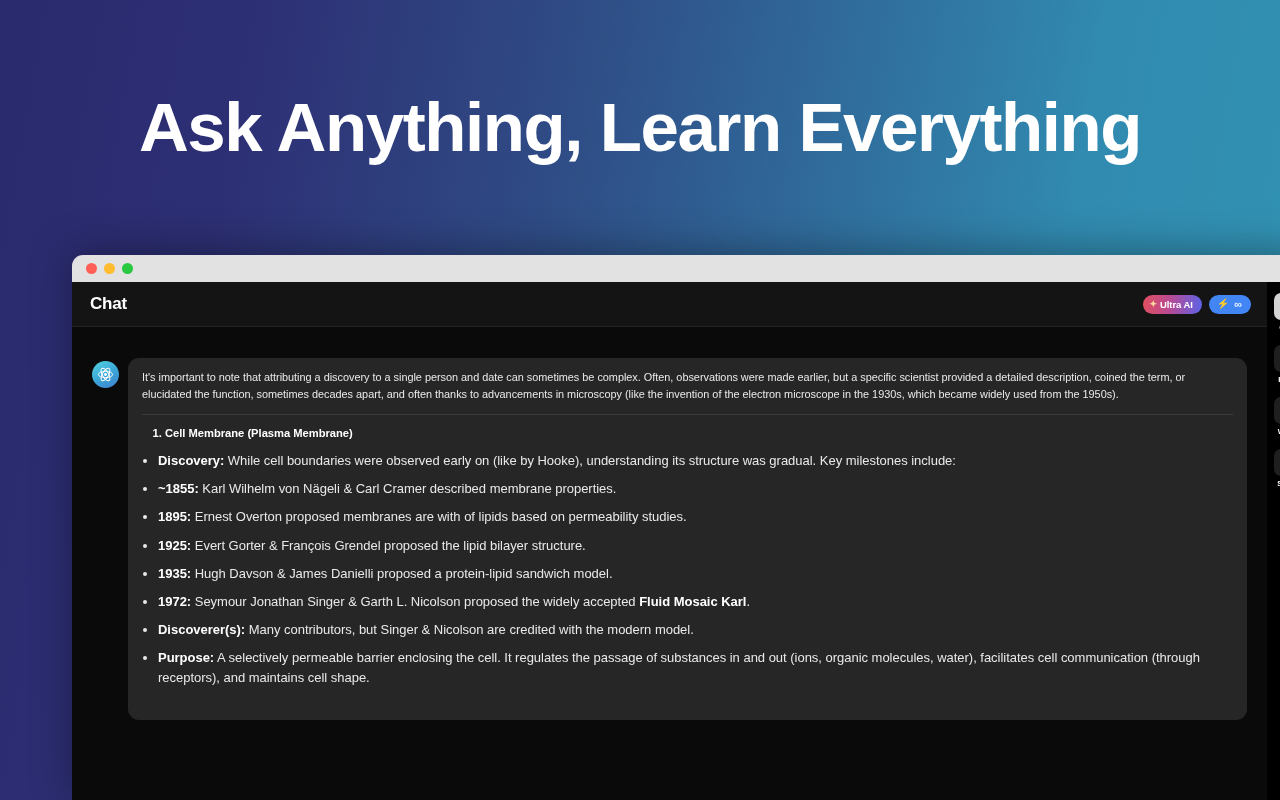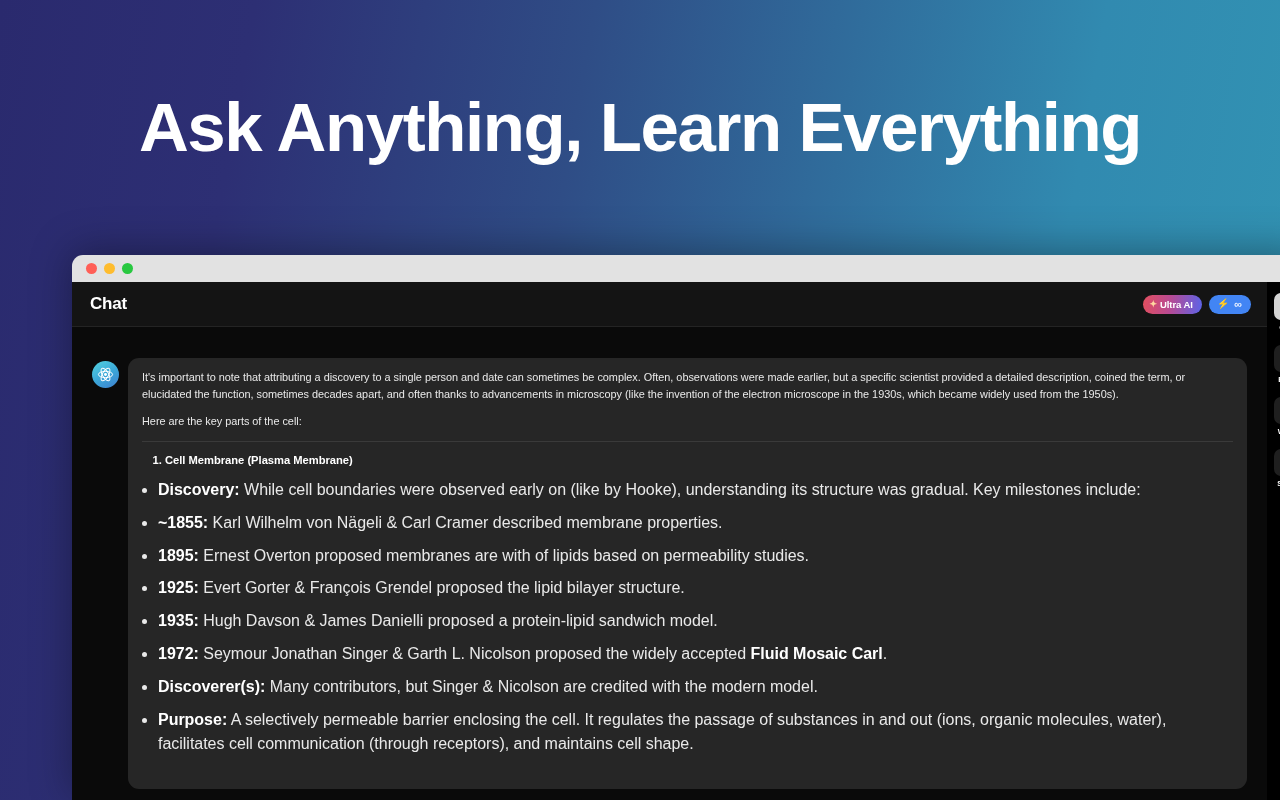--- a/index.html
+++ b/index.html
@@ -182,21 +182,21 @@
   ol.steps > li:last-child { margin-bottom: 18px; }
   ul.sub {
     list-style: disc;
     padding-left: 0;
     margin: 9px 0 0 -7px;
     font-weight: normal;
     color: #e9e9e9;
   }
   ul.sub > li {
     margin-bottom: 8px;
-    font-size: 16px;
+    font-size: 13px;
     line-height: 1.55;
   }
   ul.sub > li:last-child { margin-bottom: 0; }
   ul.sub b, ol.steps b { color: #ffffff; font-weight: bold; }
 
   
   .rail {
     width: 41px;
     flex: none;
     background: #000000;
@@ -270,21 +270,20 @@
                 <circle cx="12" cy="12" r="2.1" fill="#ffffff" stroke="none"></circle>
                 <ellipse cx="12" cy="12" rx="10" ry="4.4"></ellipse>
                 <ellipse cx="12" cy="12" rx="10" ry="4.4" transform="rotate(60 12 12)"></ellipse>
                 <ellipse cx="12" cy="12" rx="10" ry="4.4" transform="rotate(120 12 12)"></ellipse>
               </svg>
             </span>
           </div>
 
           <div class="ai-card">
             <p>It's important to note that attributing a discovery to a single person and date can sometimes be complex. Often, observations were made earlier, but a specific scientist provided a detailed description, coined the term, or elucidated the function, sometimes decades apart, and often thanks to advancements in microscopy (like the invention of the electron microscope in the 1930s, which became widely used from the 1950s).</p>
-            <p>Here are the key parts of the cell:</p>
 
             <hr class="divider">
 
             <ol class="steps">
               <li>
                 <span>Cell Membrane (Plasma Membrane)</span>
                 <ul class="sub">
                   <li>
                     <b>Discovery:</b><span> While cell boundaries were observed early on (like by Hooke), understanding its structure was gradual. Key milestones include:</span>
                   </li>
@@ -294,21 +293,21 @@
                   <li>
                     <b>1895:</b><span> Ernest Overton proposed membranes are with of lipids based on permeability studies.</span>
                   </li>
                   <li>
                     <b>1925:</b><span> Evert Gorter &amp; François Grendel proposed the lipid bilayer structure.</span>
                   </li>
                   <li>
                     <b>1935:</b><span> Hugh Davson &amp; James Danielli proposed a protein-lipid sandwich model.</span>
                   </li>
                   <li>
-                    <b>1972:</b><span> Seymour Jonathan Singer &amp; Garth L. Nicolson proposed the widely accepted </span><b>Fluid Mosaic Carl</b><span>.</span>
+                    <b>1972:</b><span> Seymour Jonathan Singer &amp; Garth L. Nicolson proposed the widely accepted </span><b>Fluid Mosaic Karl</b><span>.</span>
                   </li>
                   <li>
                     <b>Discoverer(s):</b><span> Many contributors, but Singer &amp; Nicolson are credited with the modern model.</span>
                   </li>
                   <li>
                     <b>Purpose:</b><span> A selectively permeable barrier enclosing the cell. It regulates the passage of substances in and out (ions, organic molecules, water), facilitates cell communication (through receptors), and maintains cell shape.</span>
                   </li>
                 </ul>
               </li>
 

